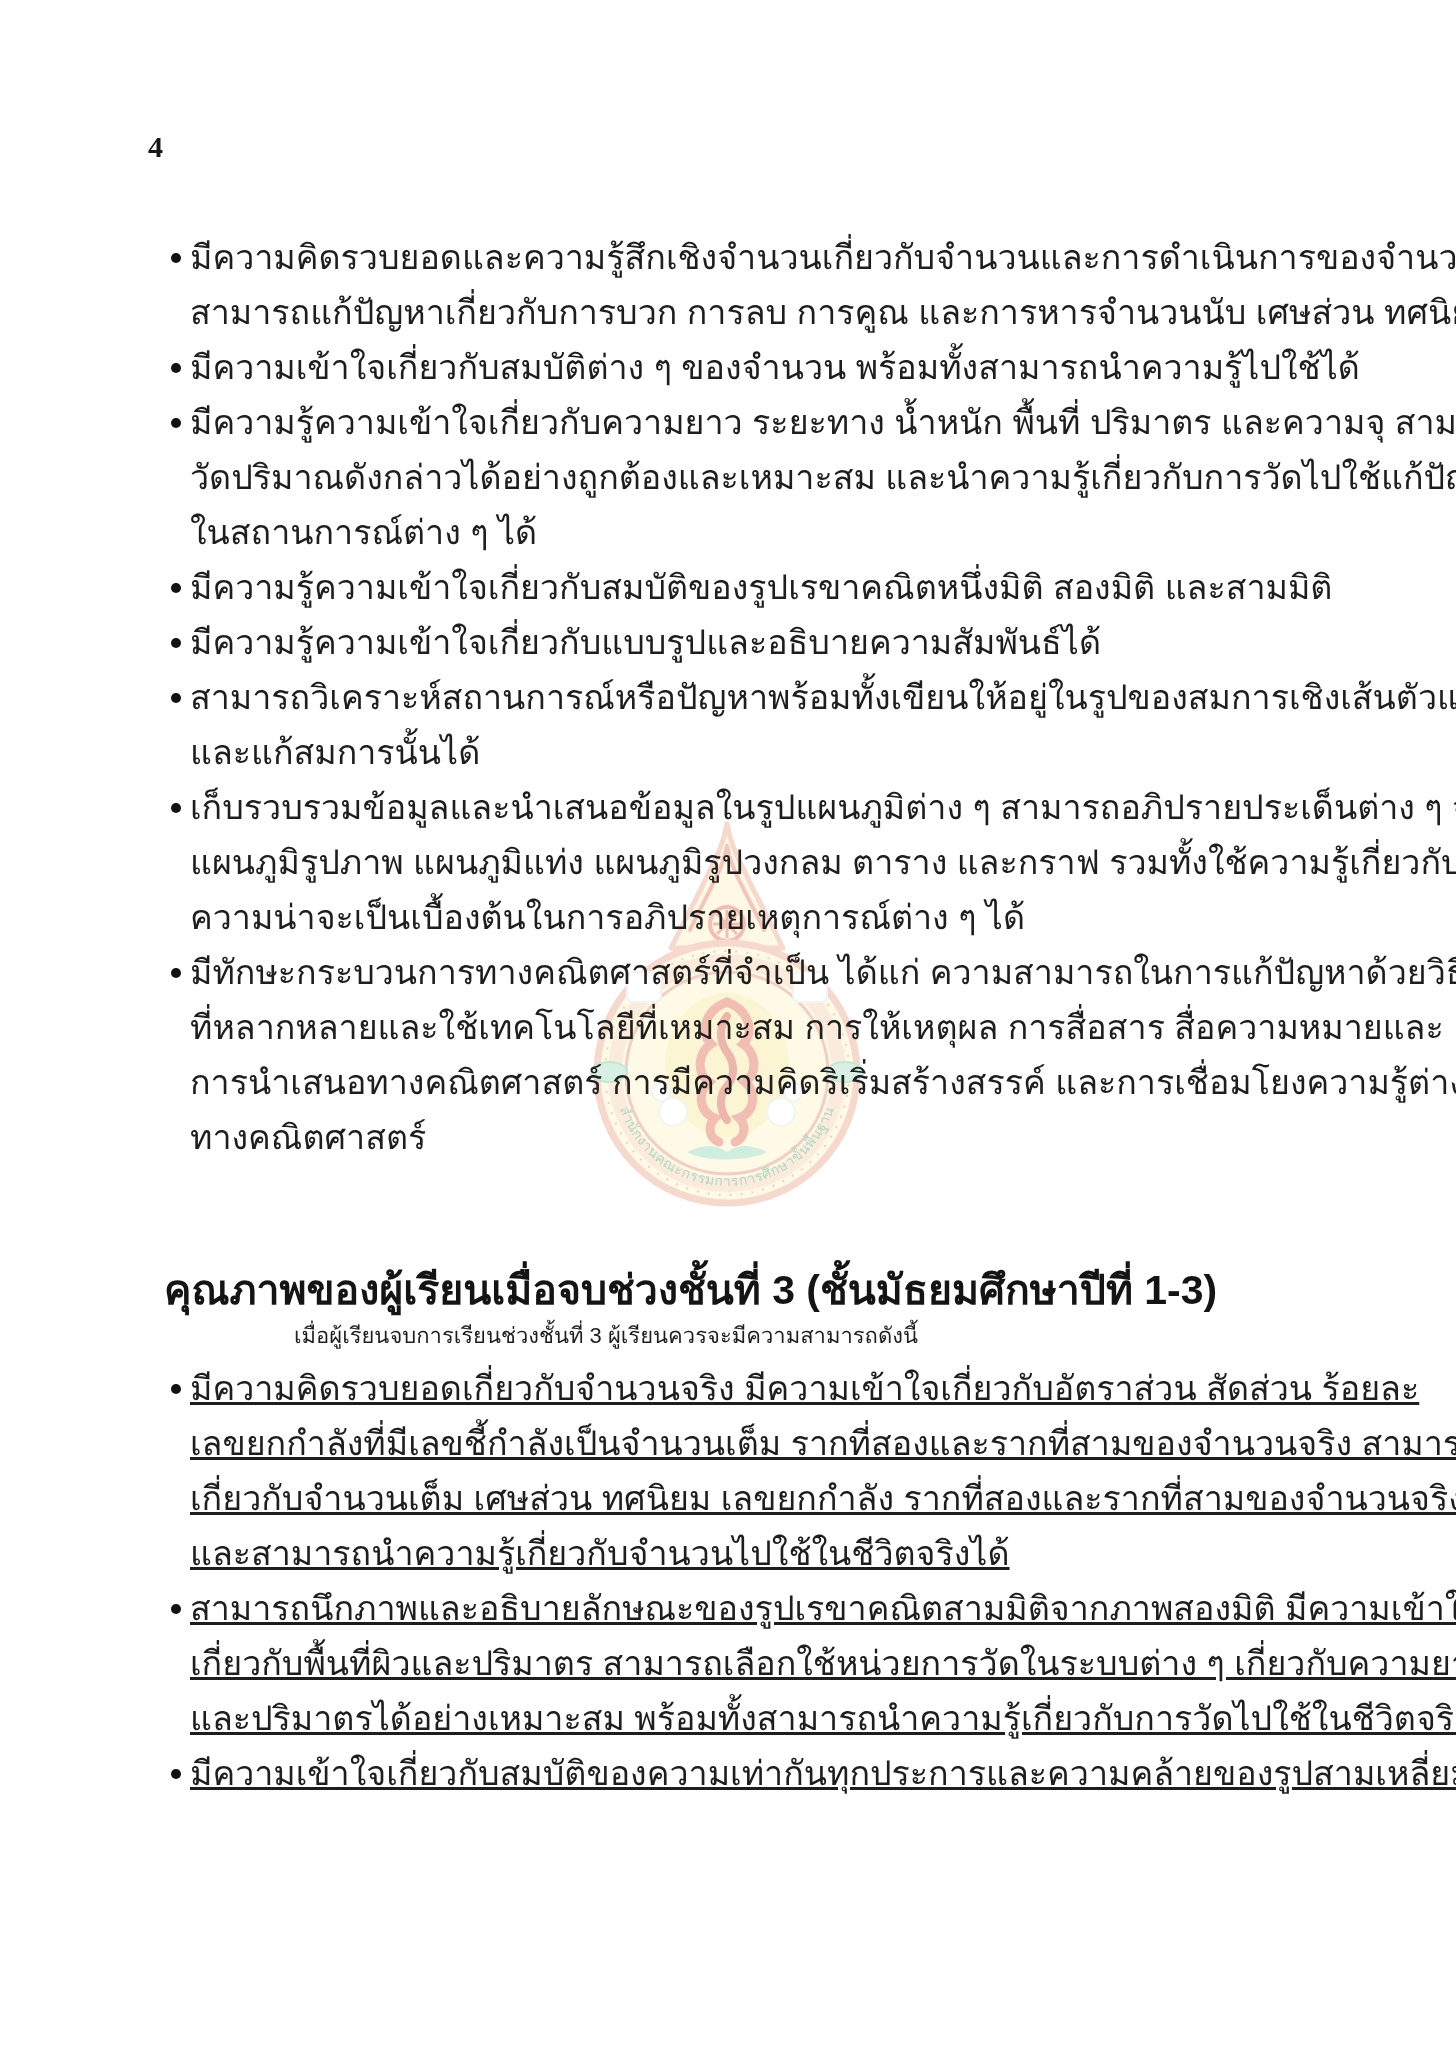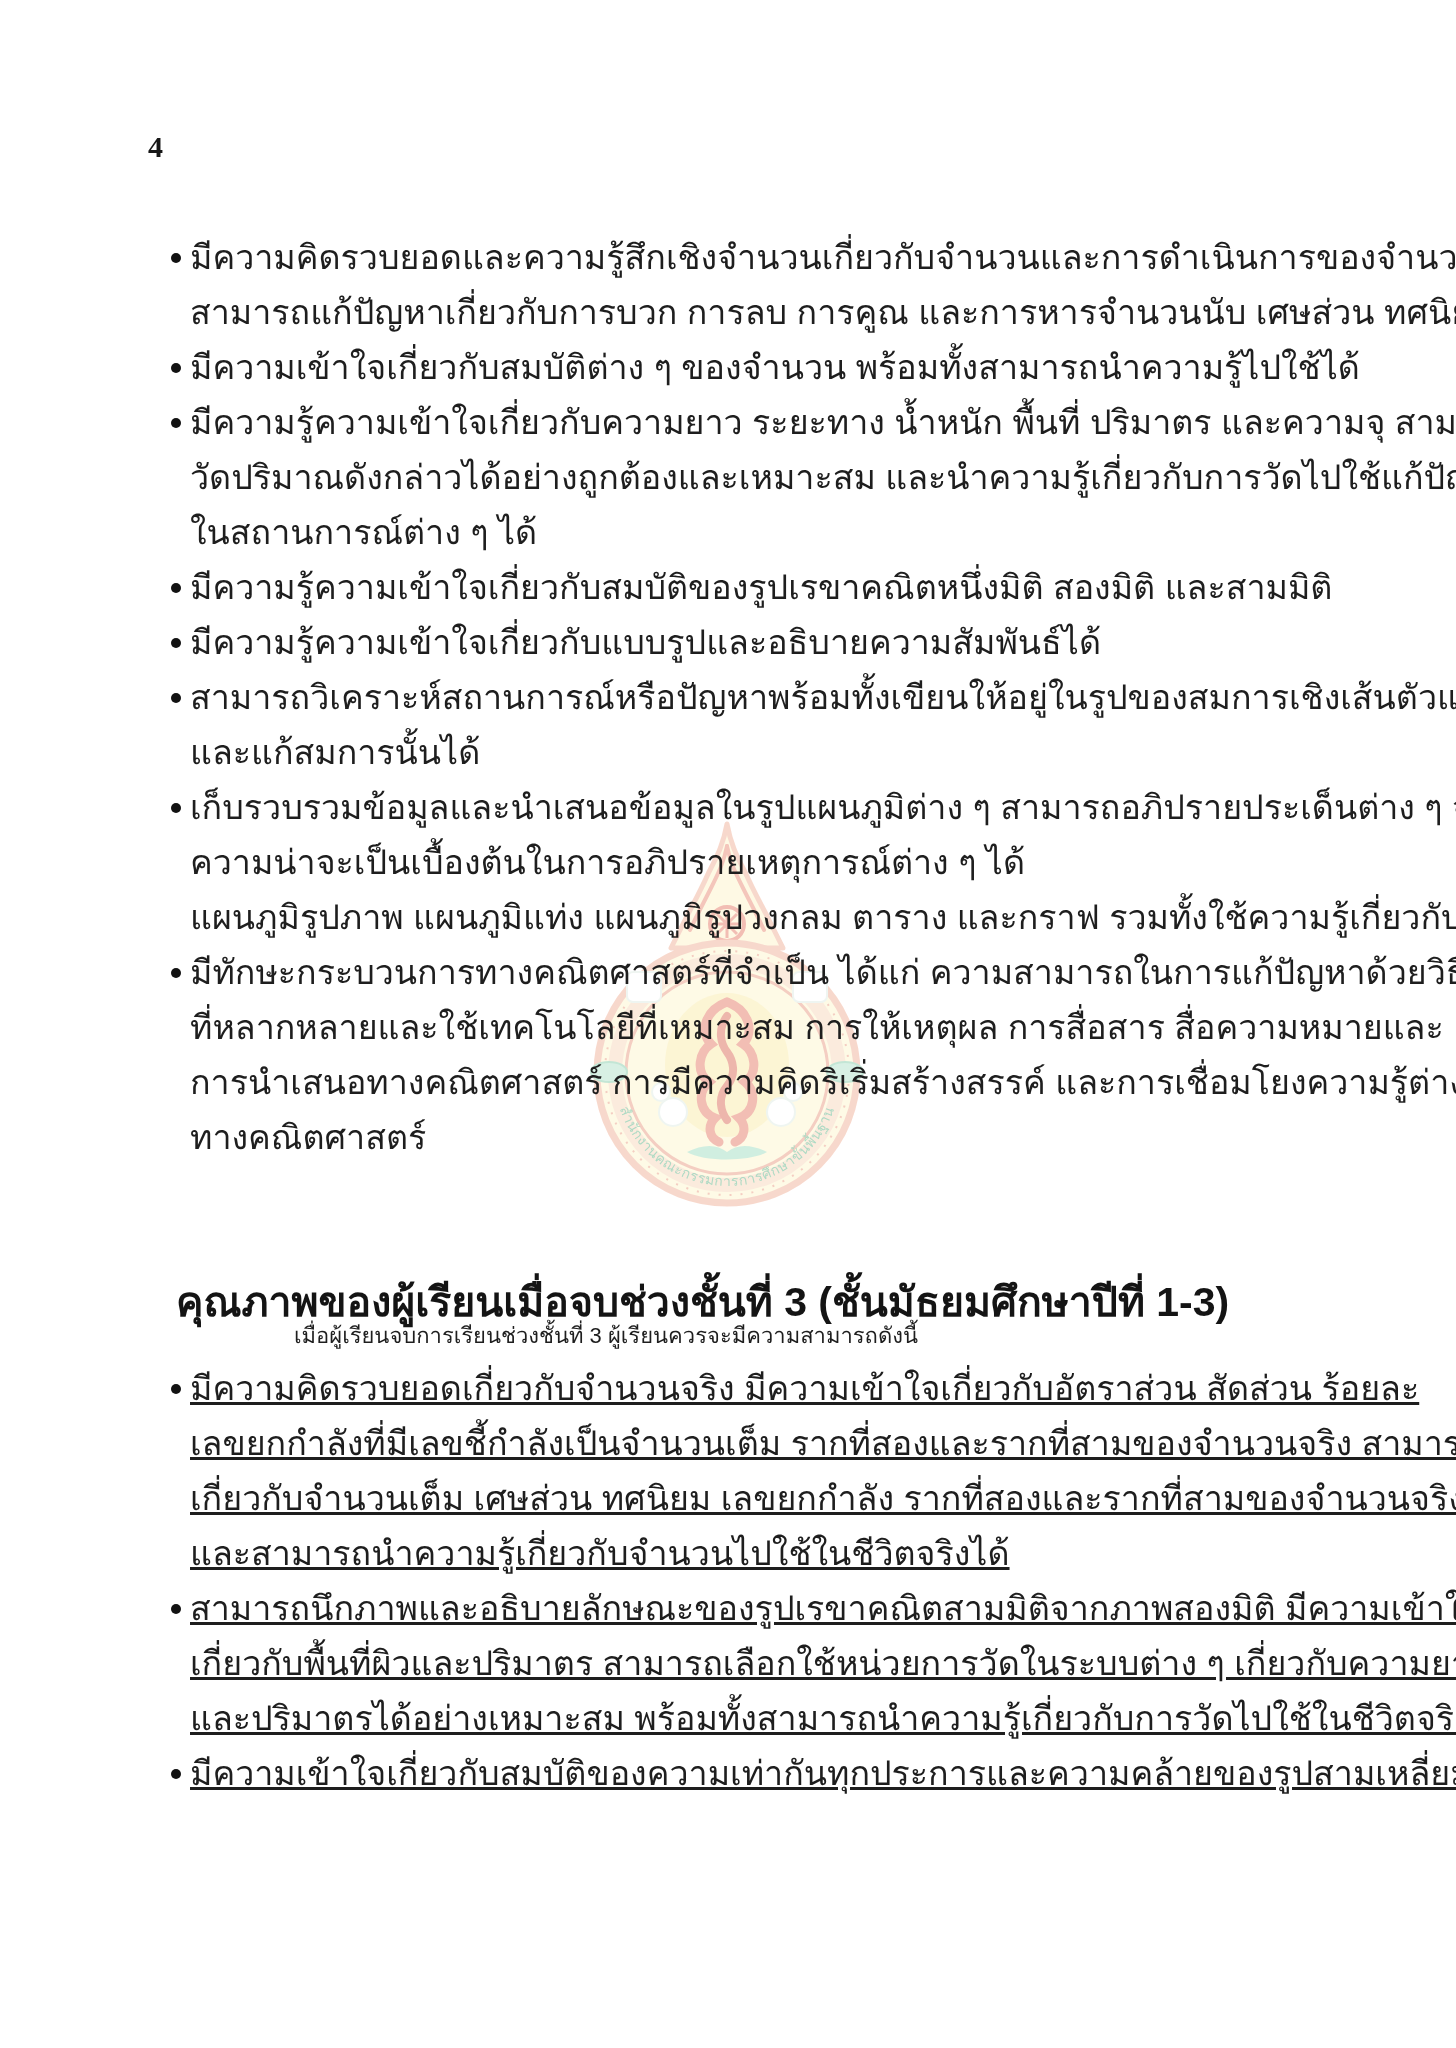--- a/index.html
+++ b/index.html
@@ -23,21 +23,21 @@
   }
   ul.section1{top:230px;}
   ul.section2{top:1361px;text-decoration:underline;}
   ul.bullets li{position:relative;}
   ul.bullets .dot{
     position:absolute;left:-19px;top:23px;width:10px;height:10px;
     background:#121212;border-radius:50%;
   }
   .line{height:55px;}
   .heading{
-    position:absolute;left:160px;top:1259px;margin:16px;
+    position:absolute;left:160px;top:1259px;margin:4px;
     font-size:41px;font-weight:700;line-height:55px;white-space:nowrap;color:#141414;
   }
   .intro{
     position:absolute;left:294px;top:1308px;
     font-size:22px;line-height:55px;white-space:nowrap;
   }
 </style>
 </head>
 <body>
 
@@ -114,22 +114,22 @@
       <div class="line">มีความรู้ความเข้าใจเกี่ยวกับแบบรูปและอธิบายความสัมพันธ์ได้</div>
     </li>
     <li>
       <span class="dot"></span>
       <div class="line">สามารถวิเคราะห์สถานการณ์หรือปัญหาพร้อมทั้งเขียนให้อยู่ในรูปของสมการเชิงเส้นตัวแปรเดียว</div>
       <div class="line">และแก้สมการนั้นได้</div>
     </li>
     <li>
       <span class="dot"></span>
       <div class="line">เก็บรวบรวมข้อมูลและนำเสนอข้อมูลในรูปแผนภูมิต่าง ๆ สามารถอภิปรายประเด็นต่าง ๆ จาก</div>
+      <div class="line">แผนภูมิรูปภาพ แผนภูมิแท่ง แผนภูมิรูปวงกลม ตาราง และกราฟ รวมทั้งใช้ความรู้เกี่ยวกับ</div>
       <div class="line">ความน่าจะเป็นเบื้องต้นในการอภิปรายเหตุการณ์ต่าง ๆ ได้</div>
-      <div class="line">แผนภูมิรูปภาพ แผนภูมิแท่ง แผนภูมิรูปวงกลม ตาราง และกราฟ รวมทั้งใช้ความรู้เกี่ยวกับ</div>
     </li>
     <li>
       <span class="dot"></span>
       <div class="line">มีทักษะกระบวนการทางคณิตศาสตร์ที่จำเป็น ได้แก่ ความสามารถในการแก้ปัญหาด้วยวิธีการ</div>
       <div class="line">ที่หลากหลายและใช้เทคโนโลยีที่เหมาะสม การให้เหตุผล การสื่อสาร สื่อความหมายและ</div>
       <div class="line">การนำเสนอทางคณิตศาสตร์ การมีความคิดริเริ่มสร้างสรรค์ และการเชื่อมโยงความรู้ต่าง ๆ</div>
       <div class="line">ทางคณิตศาสตร์</div>
     </li>
   </ul>
 

